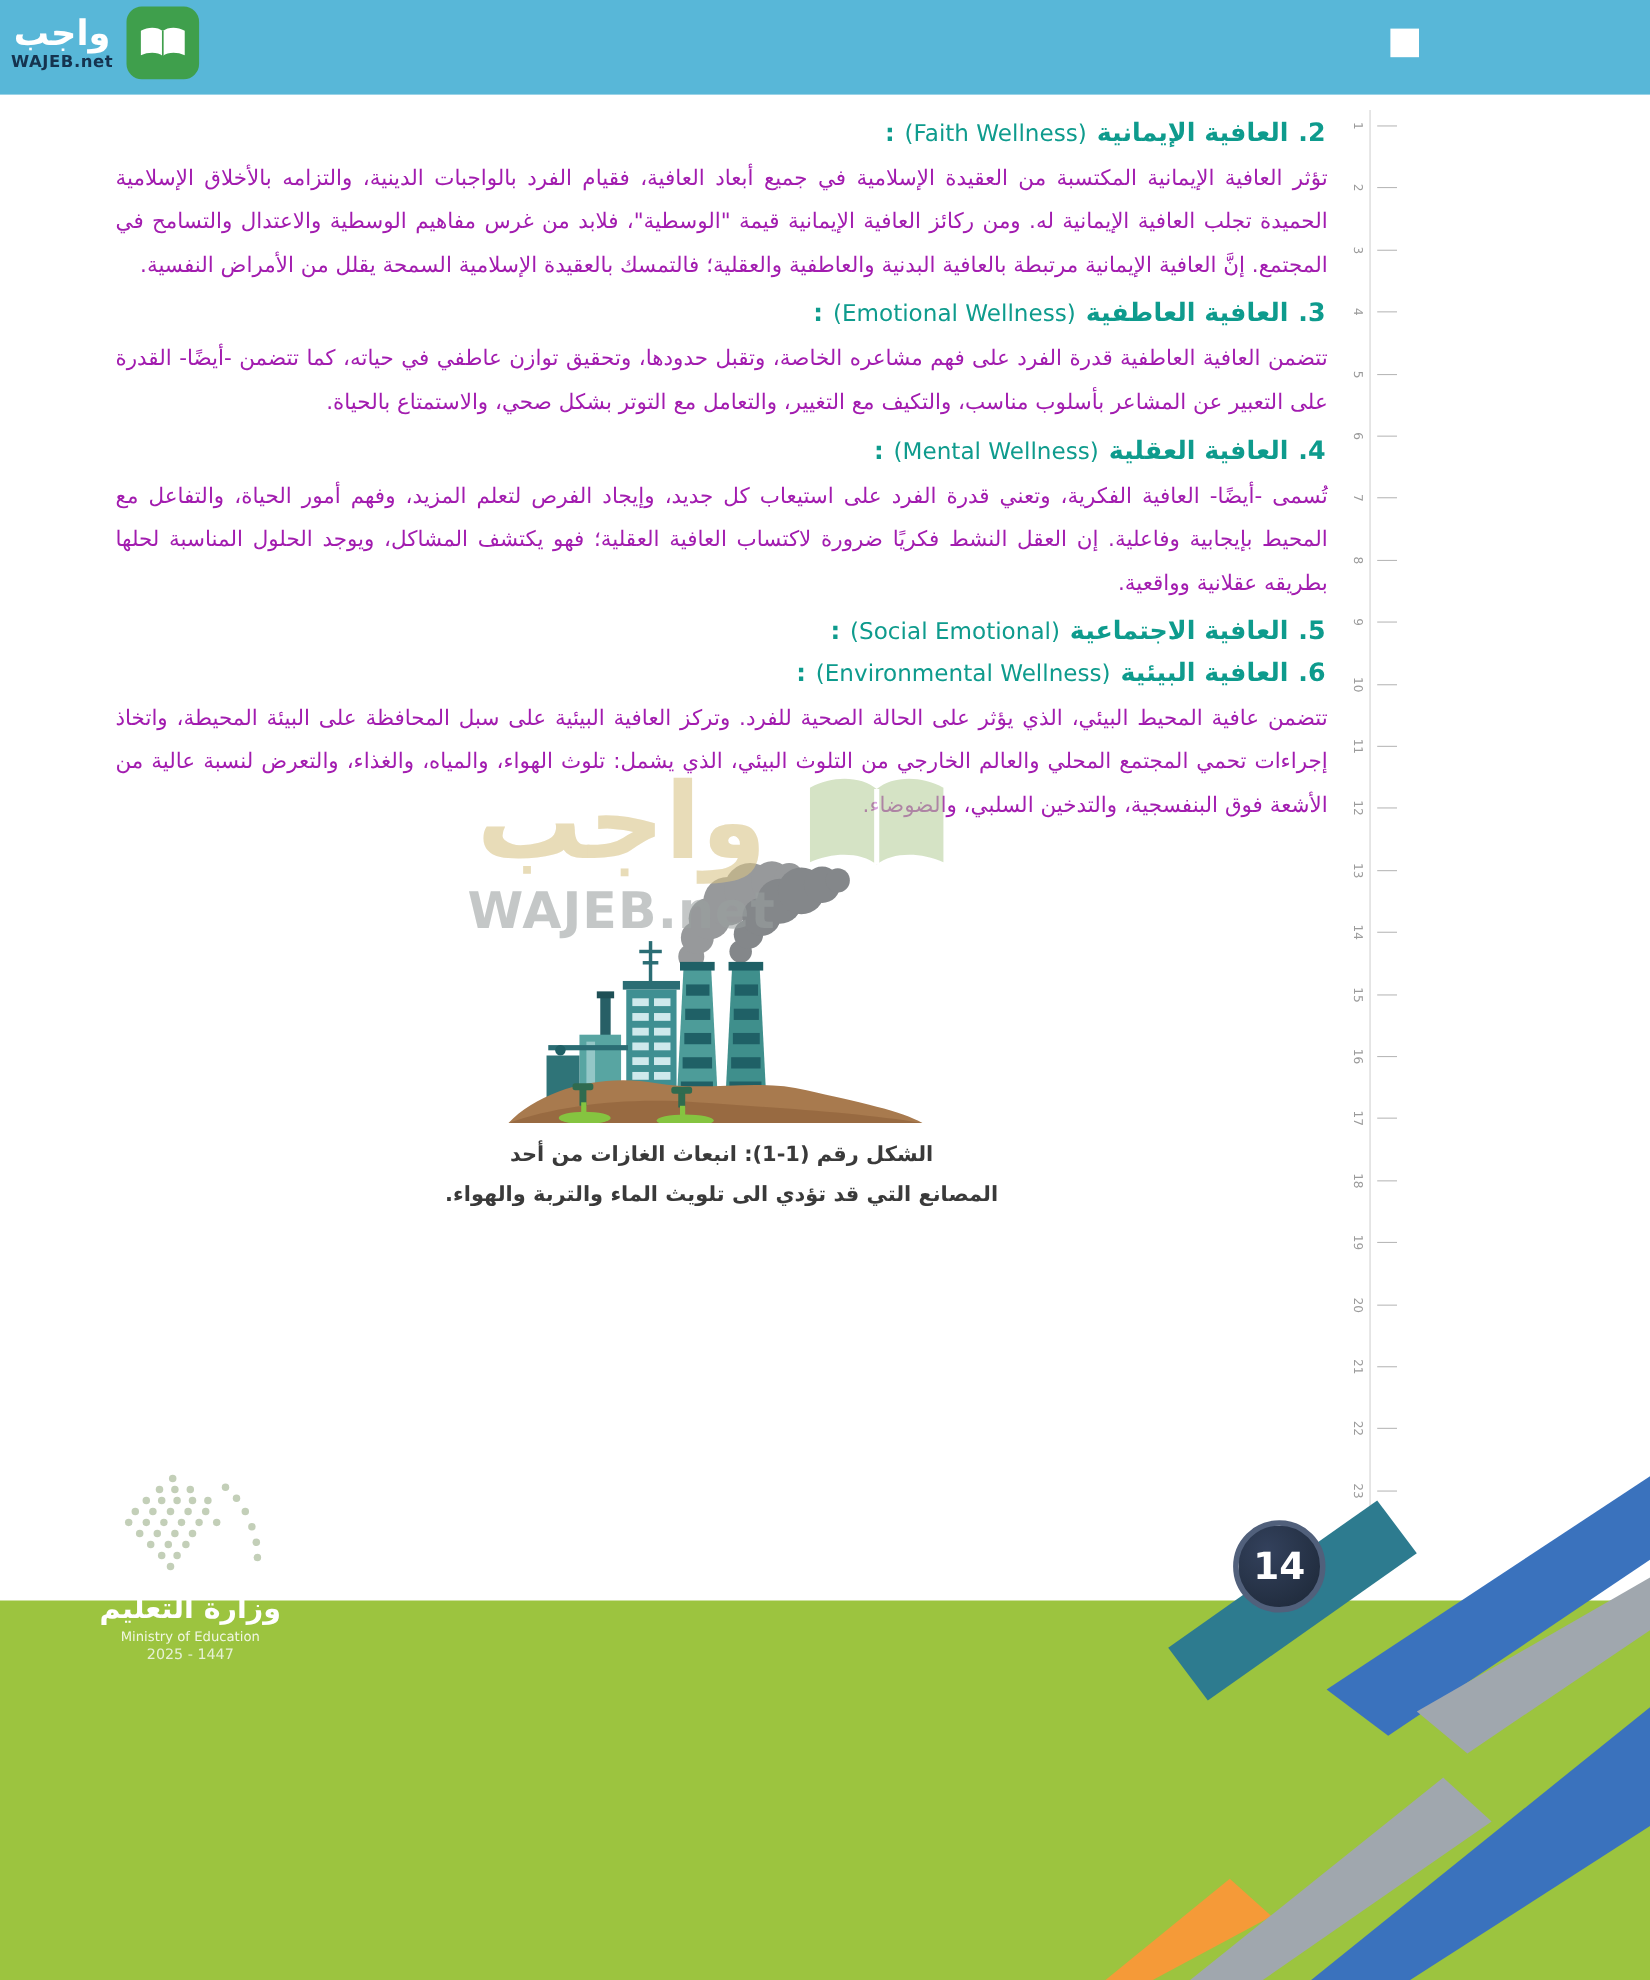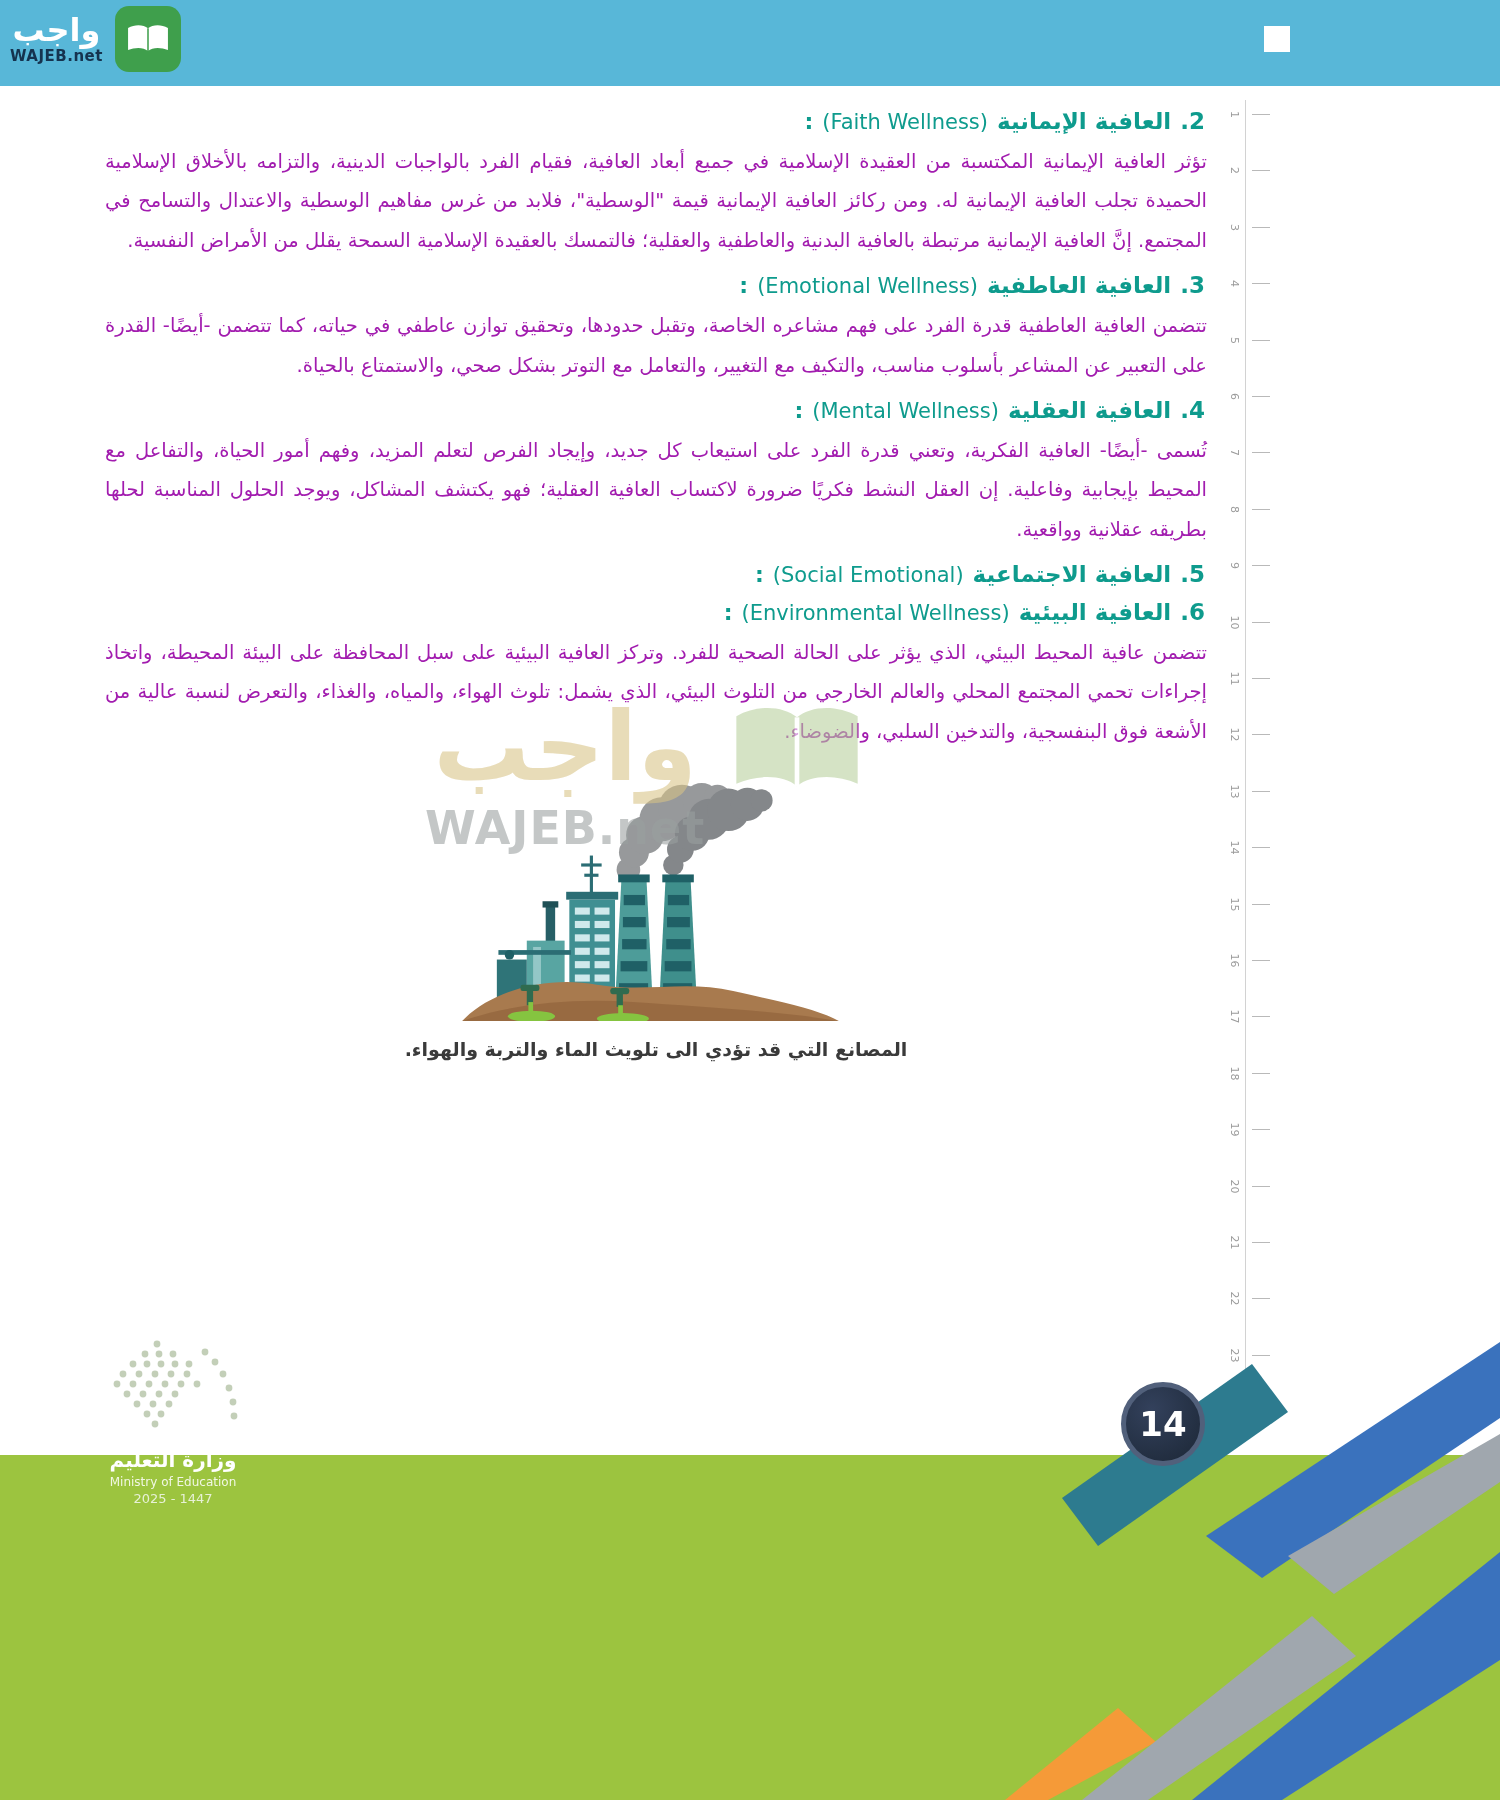--- a/index.html
+++ b/index.html
@@ -47,21 +47,21 @@
   .wm-site { font-size:46px; font-weight:bold; color:#9aa0a0; letter-spacing:1px; }
 
   
   .footer-band { position:absolute; left:0; top:1455px; width:1500px; height:345px; background:#9cc43f; z-index:4; }
   .stripes { position:absolute; left:0; top:1330px; width:1500px; height:470px; z-index:5; pointer-events:none; }
   .page-badge { position:absolute; left:1121px; top:1382px; width:84px; height:84px; border-radius:50%;
     background:radial-gradient(circle at 35% 30%, #33415c, #1c2736); border:5px solid #51607b;
     display:flex; align-items:center; justify-content:center; z-index:6; }
   .page-badge span { color:#ffffff; font-size:34px; font-weight:bold; }
   .ministry { position:absolute; left:58px; top:1338px; width:230px; text-align:center; z-index:6; }
-  .ministry-ar { color:#ffffff; font-size:20px; font-weight:bold; margin-top:2px; }
+  .ministry-ar { color:#ffffff; font-size:26px; font-weight:bold; margin-top:2px; }
   .ministry-en { color:#f1f7e3; font-size:12px; margin-top:3px; }
   .ministry-years { color:#e7f1d6; font-size:13px; margin-top:2px; }
 </style>
 </head>
 <body>
 
 <div class="page">
 
   <div class="topband">
     <div class="logo">
@@ -307,20 +307,21 @@
             <rect x="88" y="284" width="24" height="8" rx="3"></rect>
           <rect x="210" y="292" width="8" height="20"></rect>
             <rect x="202" y="288" width="24" height="8" rx="3"></rect>
         </g>
         <rect x="98" y="306" width="6" height="16" fill="#85c440"></rect>
         <rect x="212" y="310" width="6" height="14" fill="#85c440"></rect>
         <ellipse cx="102" cy="324" rx="30" ry="7" fill="#85c440"></ellipse>
         <ellipse cx="218" cy="327" rx="33" ry="7" fill="#85c440"></ellipse>
       </svg>
       <div class="caption">
+        <div>الشكل رقم (1-1): انبعاث الغازات من أحد</div>
         <div>المصانع التي قد تؤدي الى تلويث الماء والتربة والهواء.</div>
       </div>
     </div>
   </div>
 
   <div class="watermark">
     <div class="wm-col">
       <span class="wm-ar">واجب</span>
       <span class="wm-site">WAJEB.net</span>
     </div>

